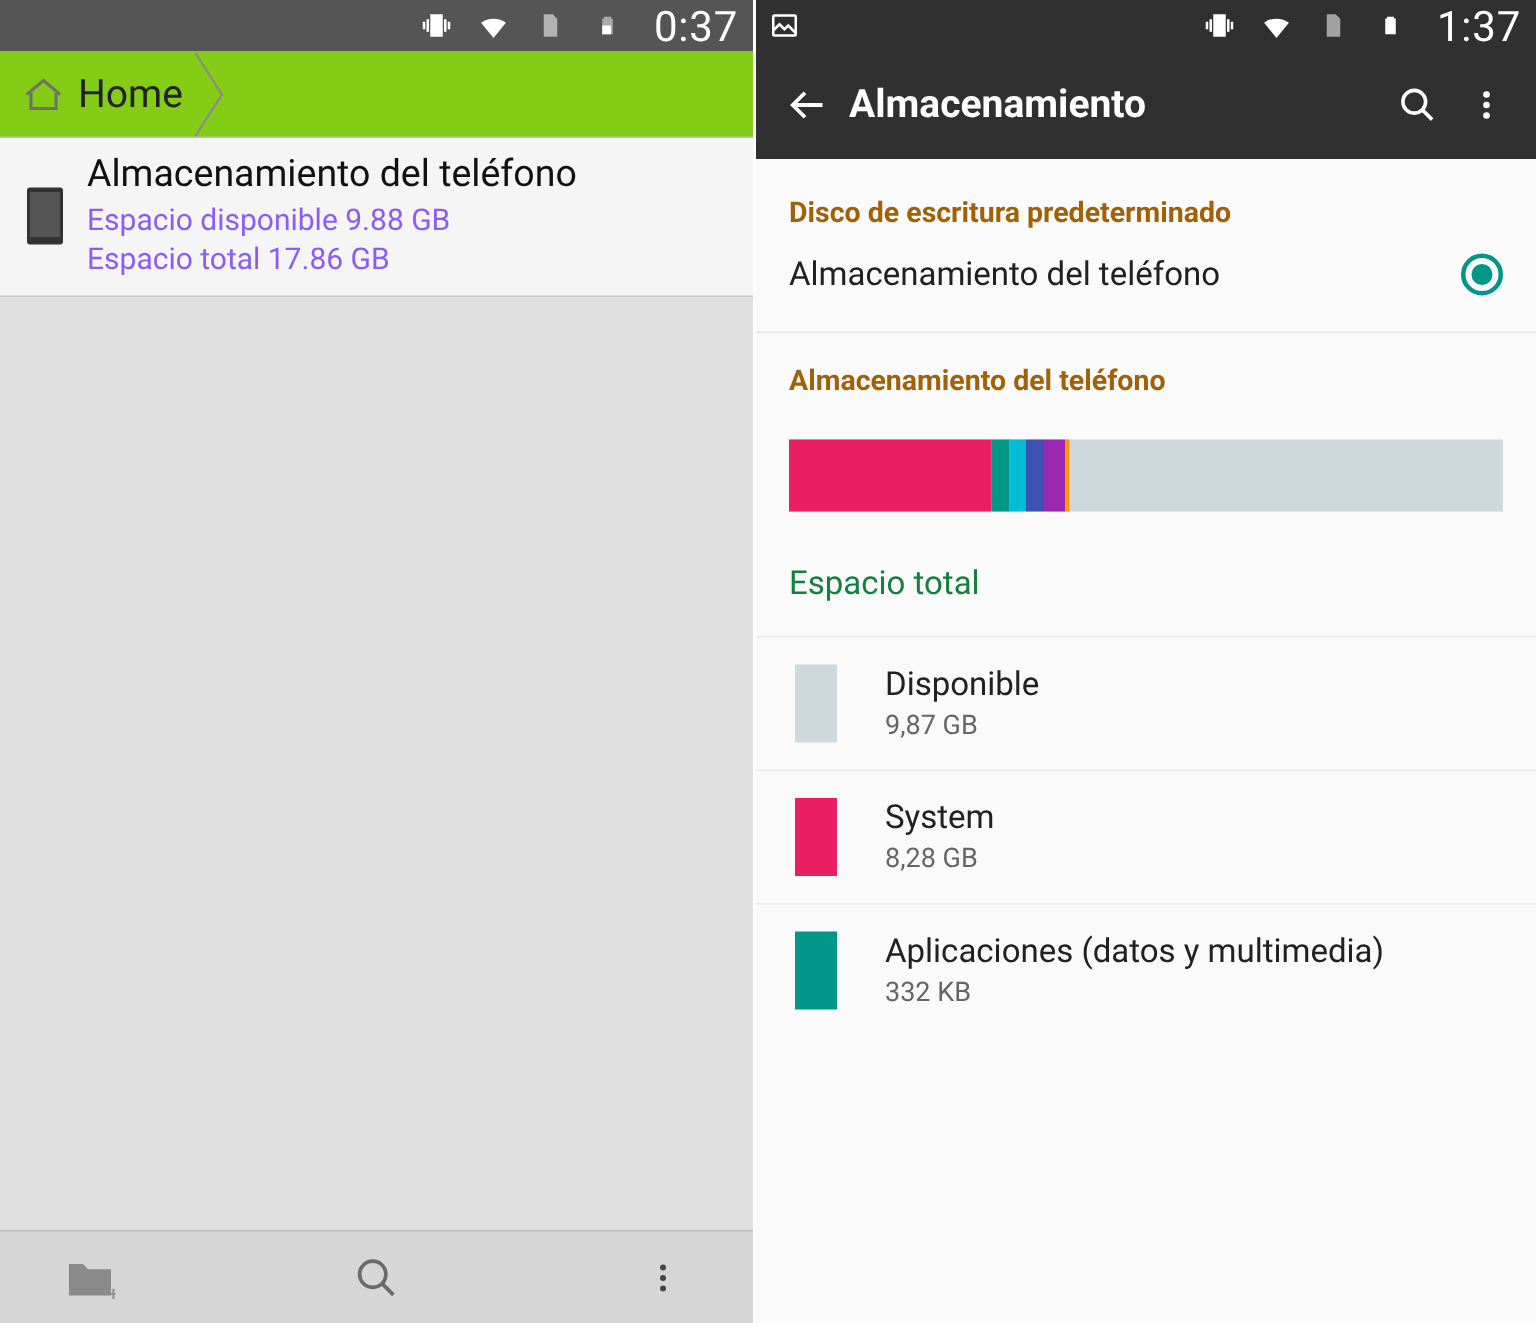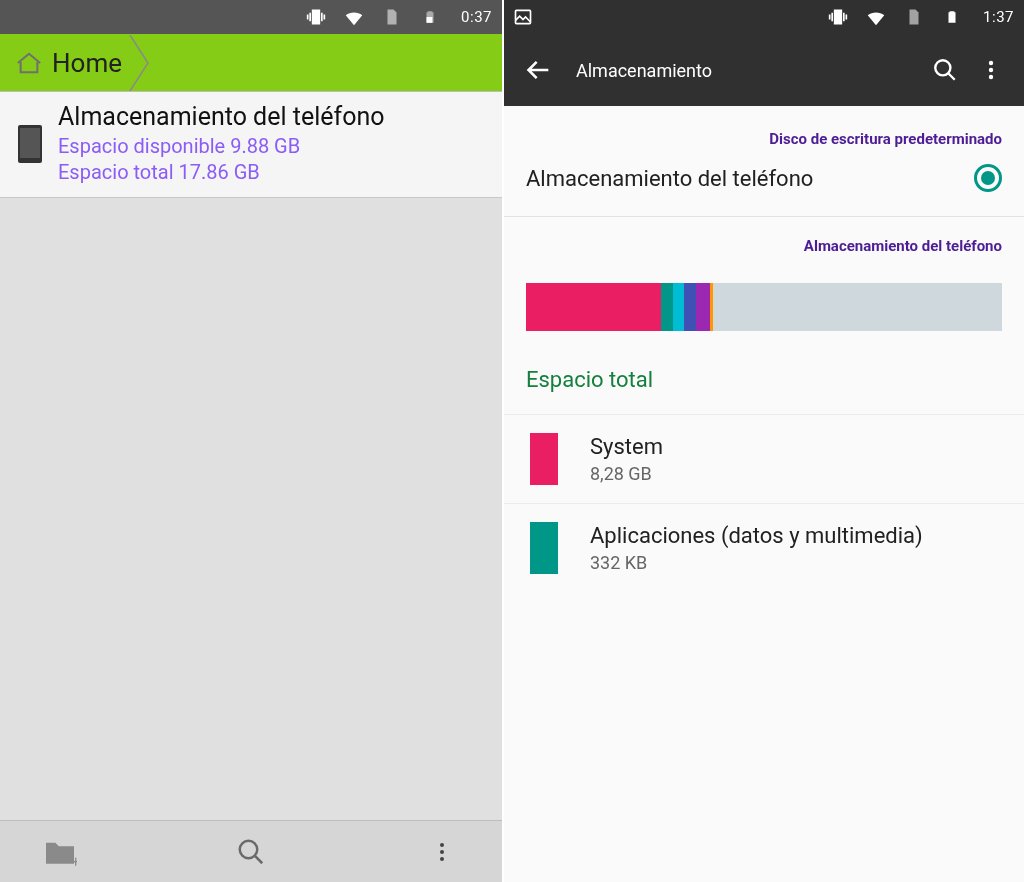--- a/index.html
+++ b/index.html
@@ -15,21 +15,21 @@
   .pane-left { width: 504px; border-right: 2px solid #fff; background: #e0e0e0; }
   .pane-right { width: 520px; background: #fafafa; }
 
   
   .statusbar {
     height: 34px;
     display: flex;
     align-items: center;
     justify-content: flex-end;
     padding: 0 10px 0 8px;
-    font-size: 15px;
+    font-size: 28px;
     font-weight: 400;
     gap: 16px;
   }
   .statusbar .clock { margin-left: 4px; letter-spacing: 0.5px; }
   .sb-left { background: #555; color: #fff; }
   .sb-right { background: #303030; color: #fff; }
   .statusbar .sb-left-icons { flex: 1; display: flex; justify-content: flex-start; gap: 6px; }
   .statusbar svg { display: block; }
   .ico { width: 22px; height: 22px; display: inline-flex; align-items: center; justify-content: center; }
   .dim { opacity: 0.55; }
@@ -75,26 +75,26 @@
   
   .appbar {
     height: 72px;
     background: #303030;
     color: #fff;
     display: flex;
     align-items: center;
     padding: 0 10px;
   }
   .appbar .back { width: 50px; height: 50px; display:flex; align-items:center; justify-content:center; }
-  .appbar .title { font-size: 18px; font-weight: 400; flex: 1; margin-left: 12px; }
+  .appbar .title { font-size: 26px; font-weight: 700; flex: 1; margin-left: 2px; }
   .appbar .act { width: 46px; height: 46px; display:flex; align-items:center; justify-content:center; }
 
   
   .right-content { flex: 1; overflow: hidden; background: #fafafa; padding-top: 16px; }
-  .section-title { font-size: 15px; font-weight: 700; color: #4c1d95; padding: 8px 22px 12px 22px; text-align: right; }
+  .section-title { font-size: 19px; font-weight: 700; color: #a16207; padding: 8px 22px 12px 22px; }
   .radio-row {
     padding: 4px 22px 12px 22px;
     display: flex;
     align-items: center;
     font-size: 22px;
     color: #212121;
   }
   .radio-row .lbl { flex: 1; }
   .radio { width: 28px; height: 28px; border: 3px solid #009688; border-radius: 50%; display:flex; align-items:center; justify-content:center; }
   .radio .dot { width: 14px; height: 14px; background: #009688; border-radius: 50%; }
@@ -290,20 +290,27 @@
         <div class="seg seg-audio" style="width: 2.5%;"></div>
         <div class="seg seg-dl" style="width: 2.8%;"></div>
         <div class="seg seg-cache" style="width: 0.6%;"></div>
       </div>
 
     <div class="total-block">
       <div class="lbl">Espacio total</div>
     </div>
 
     <div id="cat-list">
+        <div class="cat-row">
+          <div class="swatch sw-avail"></div>
+          <div>
+            <div class="cat-lbl">Disponible</div>
+            <div class="cat-val">9,87 GB</div>
+          </div>
+        </div>
         <div class="cat-row">
           <div class="swatch sw-system"></div>
           <div>
             <div class="cat-lbl">System</div>
             <div class="cat-val">8,28 GB</div>
           </div>
         </div>
         <div class="cat-row">
           <div class="swatch sw-apps"></div>
           <div>

